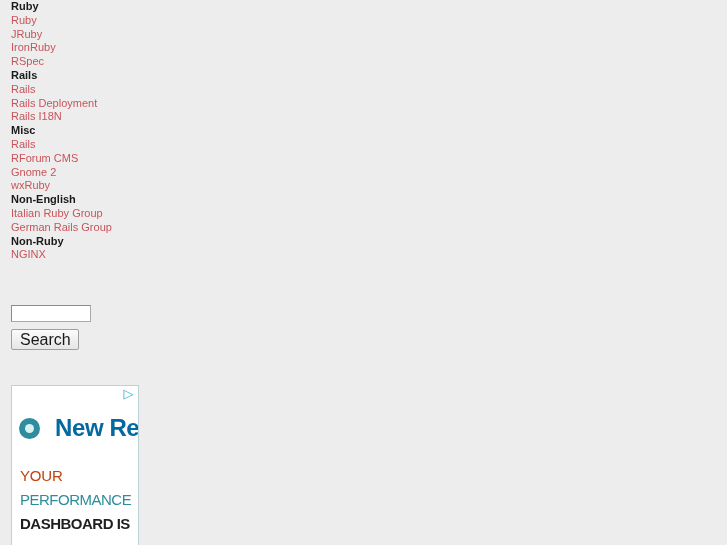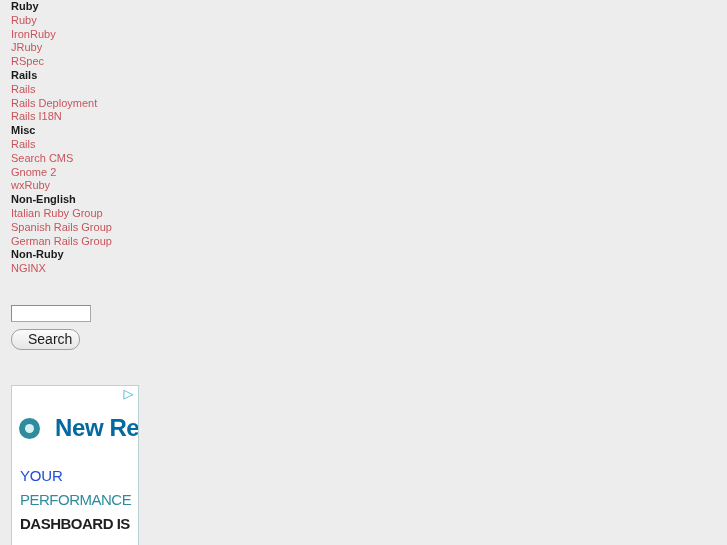--- a/index.html
+++ b/index.html
@@ -80,26 +80,26 @@
     padding: 1px 2px;
     outline: none;
   }
 
   .search-button {
     display: block;
     margin-top: 7px;
     box-sizing: border-box;
     min-width: 45px;
     height: 21px;
-    padding: 1px 7px 2px 16px;
+    padding: 1px 7px 2px 8px;
     background: linear-gradient(#fbfbfb, #e6e6e6);
     border: 1px solid #a0a0a0;
-    border-radius: 10px;
-    font-family: "Liberation Sans", sans-serif;
-    font-size: 14px;
+    border-radius: 2px;
+    font-family: "Liberation Sans", sans-serif;
+    font-size: 16px;
     color: #1a1a1a;
     cursor: pointer;
   }
 
   
   .ad-container {
     position: absolute;
     left: 11px;
     top: 385px;
     width: 128px;
@@ -166,21 +166,21 @@
     position: absolute;
     left: 8px;
     top: 78px;
     right: 4px;
   }
 
   .ad-line {
     font-family: "Liberation Sans", sans-serif;
     font-size: 15px;
     line-height: 24px;
-    color: #1d4ed8;
+    color: #c2410c;
     white-space: nowrap;
     letter-spacing: -0.2px;
   }
   .ad-line.highlight {
     color: #2e8c9e;
     font-weight: normal;
     letter-spacing: -0.5px;
   }
   .ad-line.bold-dark {
     font-weight: bold;
@@ -191,44 +191,43 @@
 </head>
 <body style="background: rgb(237, 237, 237);">
 
 <div id="page">
 
   <ul class="nav-list">
 
     <li>
       <span class="nav-group-header">Ruby</span>
       <a class="nav-link" href="#">Ruby</a>
+      <a class="nav-link" href="#">JRuby</a>
       <a class="nav-link" href="#">IronRuby</a>
-      <a class="nav-link" href="#">JRuby</a>
       <a class="nav-link" href="#">RSpec</a>
     </li>
 
     <li>
       <span class="nav-group-header">Rails</span>
       <a class="nav-link" href="#">Rails</a>
       <a class="nav-link" href="#">Rails Deployment</a>
       <a class="nav-link" href="#">Rails I18N</a>
     </li>
 
     <li>
       <span class="nav-group-header">Misc</span>
       <a class="nav-link" href="#">Rails</a>
-      <a class="nav-link" href="#">Search CMS</a>
+      <a class="nav-link" href="#">RForum CMS</a>
       <a class="nav-link" href="#">Gnome 2</a>
       <a class="nav-link" href="#">wxRuby</a>
     </li>
 
     <li>
       <span class="nav-group-header">Non-English</span>
       <a class="nav-link" href="#">Italian Ruby Group</a>
-      <a class="nav-link" href="#">Spanish Rails Group</a>
       <a class="nav-link" href="#">German Rails Group</a>
     </li>
 
     <li>
       <span class="nav-group-header">Non-Ruby</span>
       <a class="nav-link" href="#">NGINX</a>
     </li>
 
   </ul>
 

